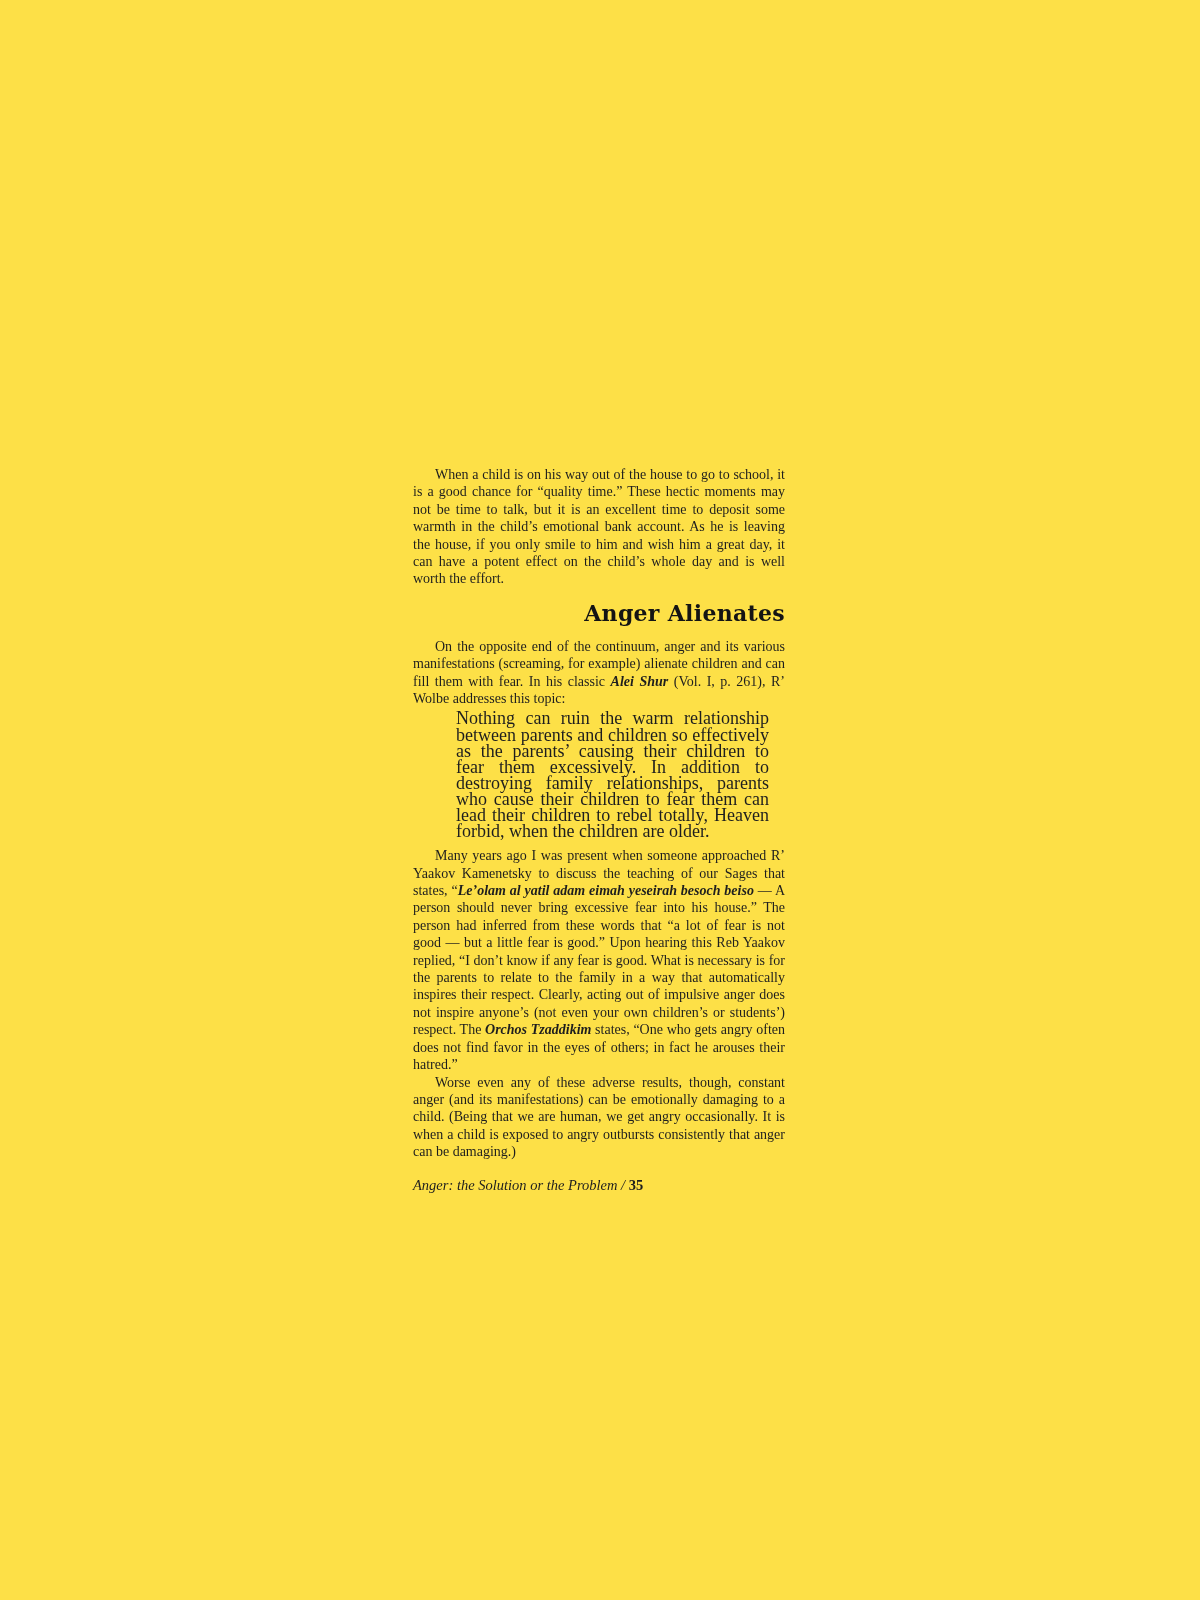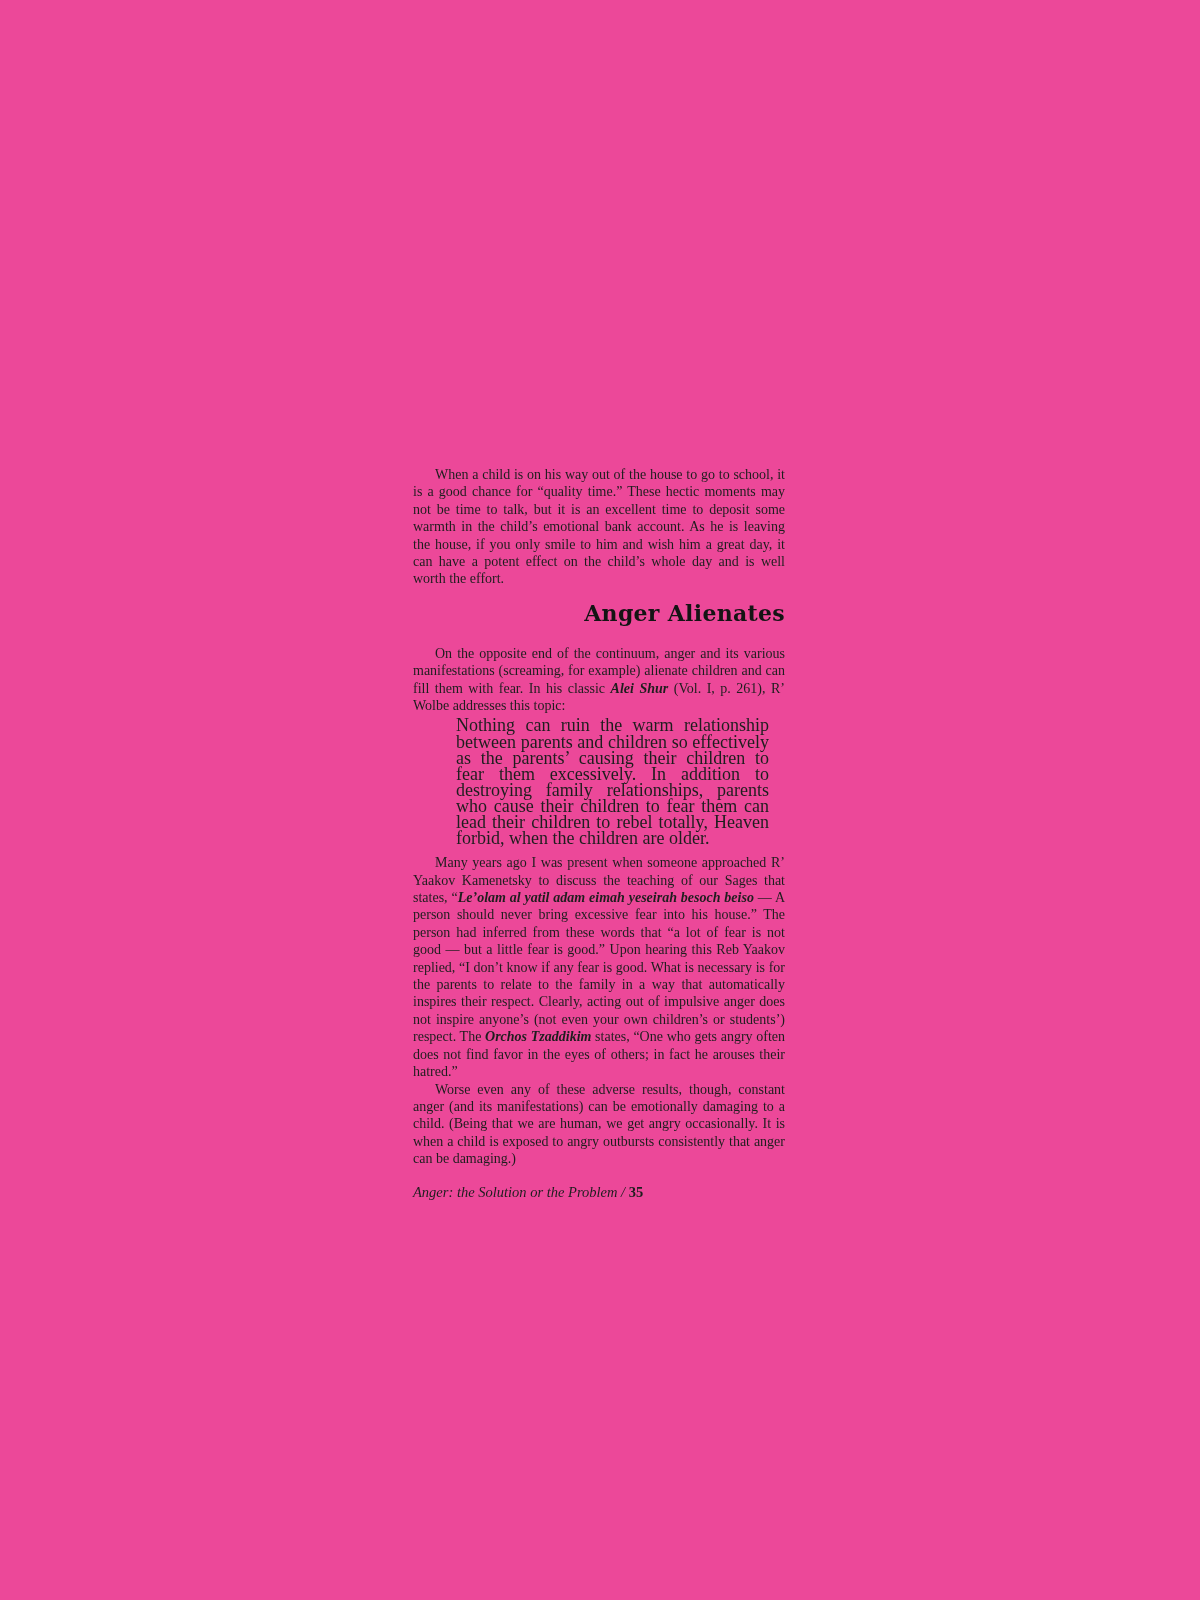--- a/index.html
+++ b/index.html
@@ -4,21 +4,21 @@
 <style>
   html, body {
     margin: 0;
     padding: 0;
     background: #ffffff;
   }
   .page {
     position: relative;
     width: 1200px;
     height: 1600px;
-    background: #ec4899;
+    background: #fde047;
     overflow: hidden;
   }
   .text-column {
     position: absolute;
     left: 413px;
     top: 466px;
     width: 372px;
     font-family: "Liberation Serif", serif;
     font-size: 14px;
     line-height: 17.4px;
@@ -27,21 +27,21 @@
   }
   .text-column p.body {
     margin: 0;
     text-indent: 22px;
   }
   h2.section-heading {
     font-family: "DejaVu Serif", serif;
     font-size: 22px;
     line-height: 26px;
     font-weight: bold;
-    margin: 12px 0 19px 0;
+    margin: 12px 0 12px 0;
     text-align: right;
     color: #141414;
     letter-spacing: 0.3px;
   }
   blockquote.quote {
     margin: 3px 16px 8px 43px;
     font-size: 18px;
     line-height: 16.1px;
     text-align: justify;
     color: #1e1e1e;

